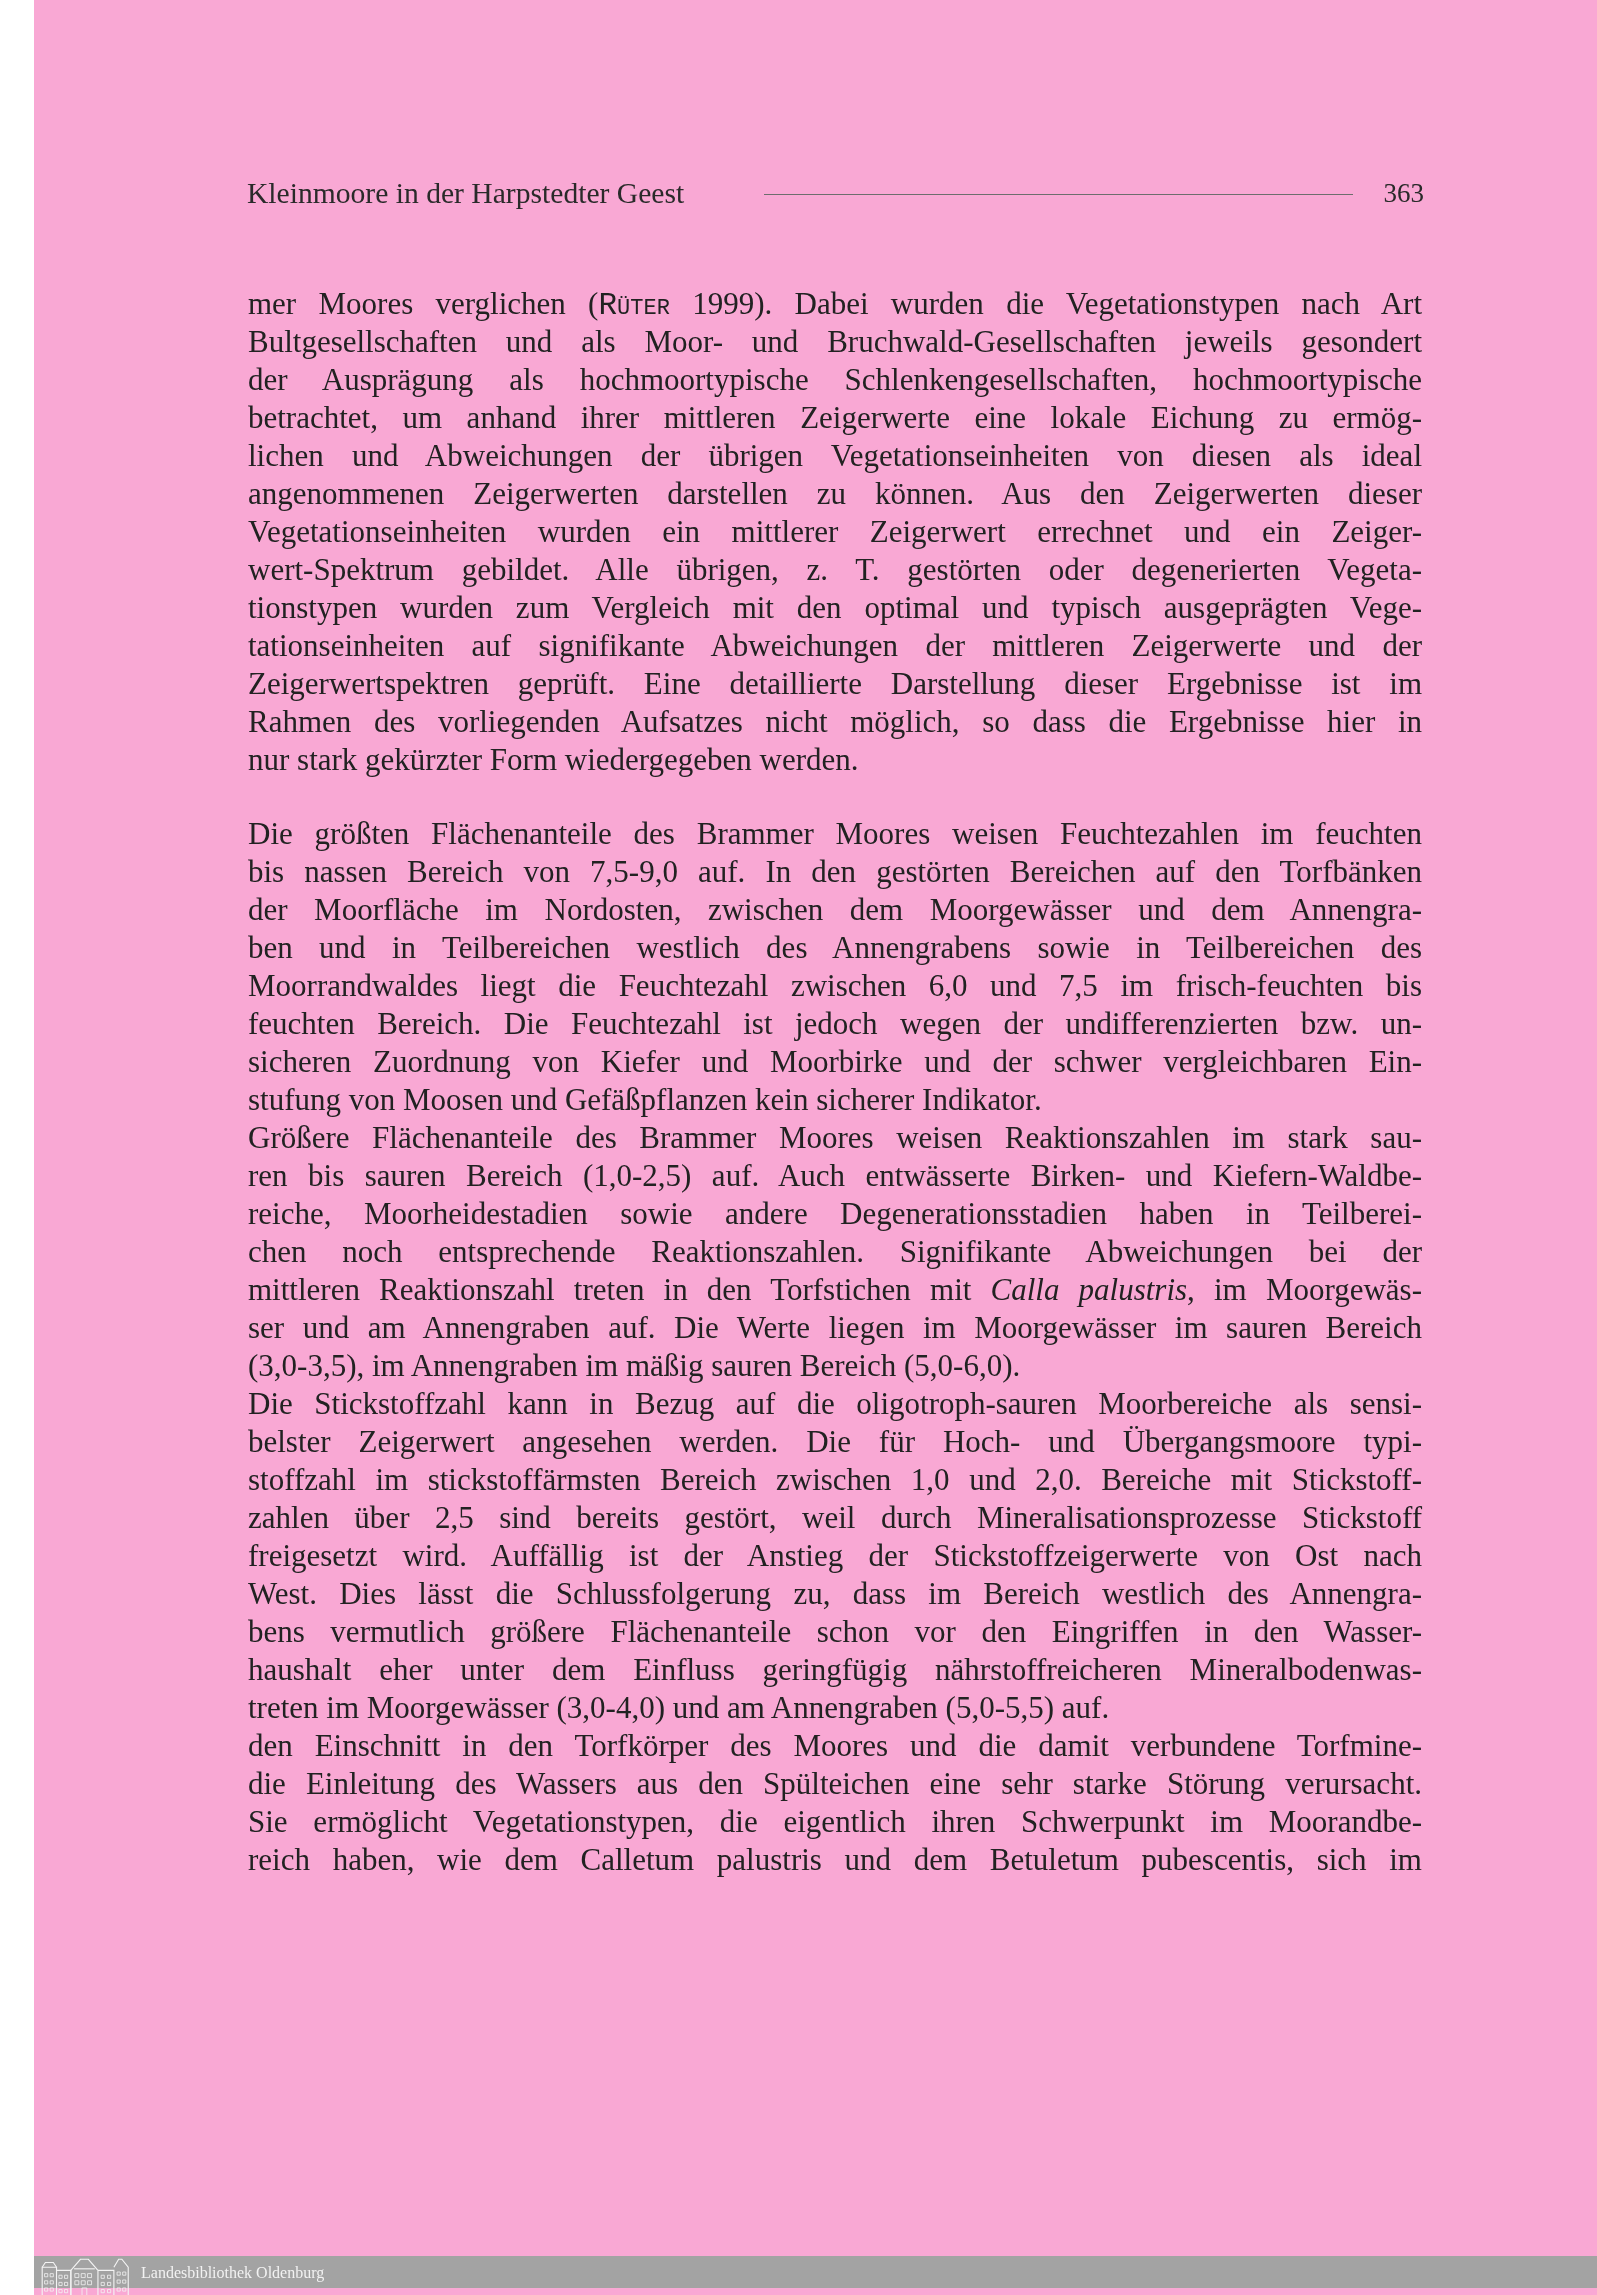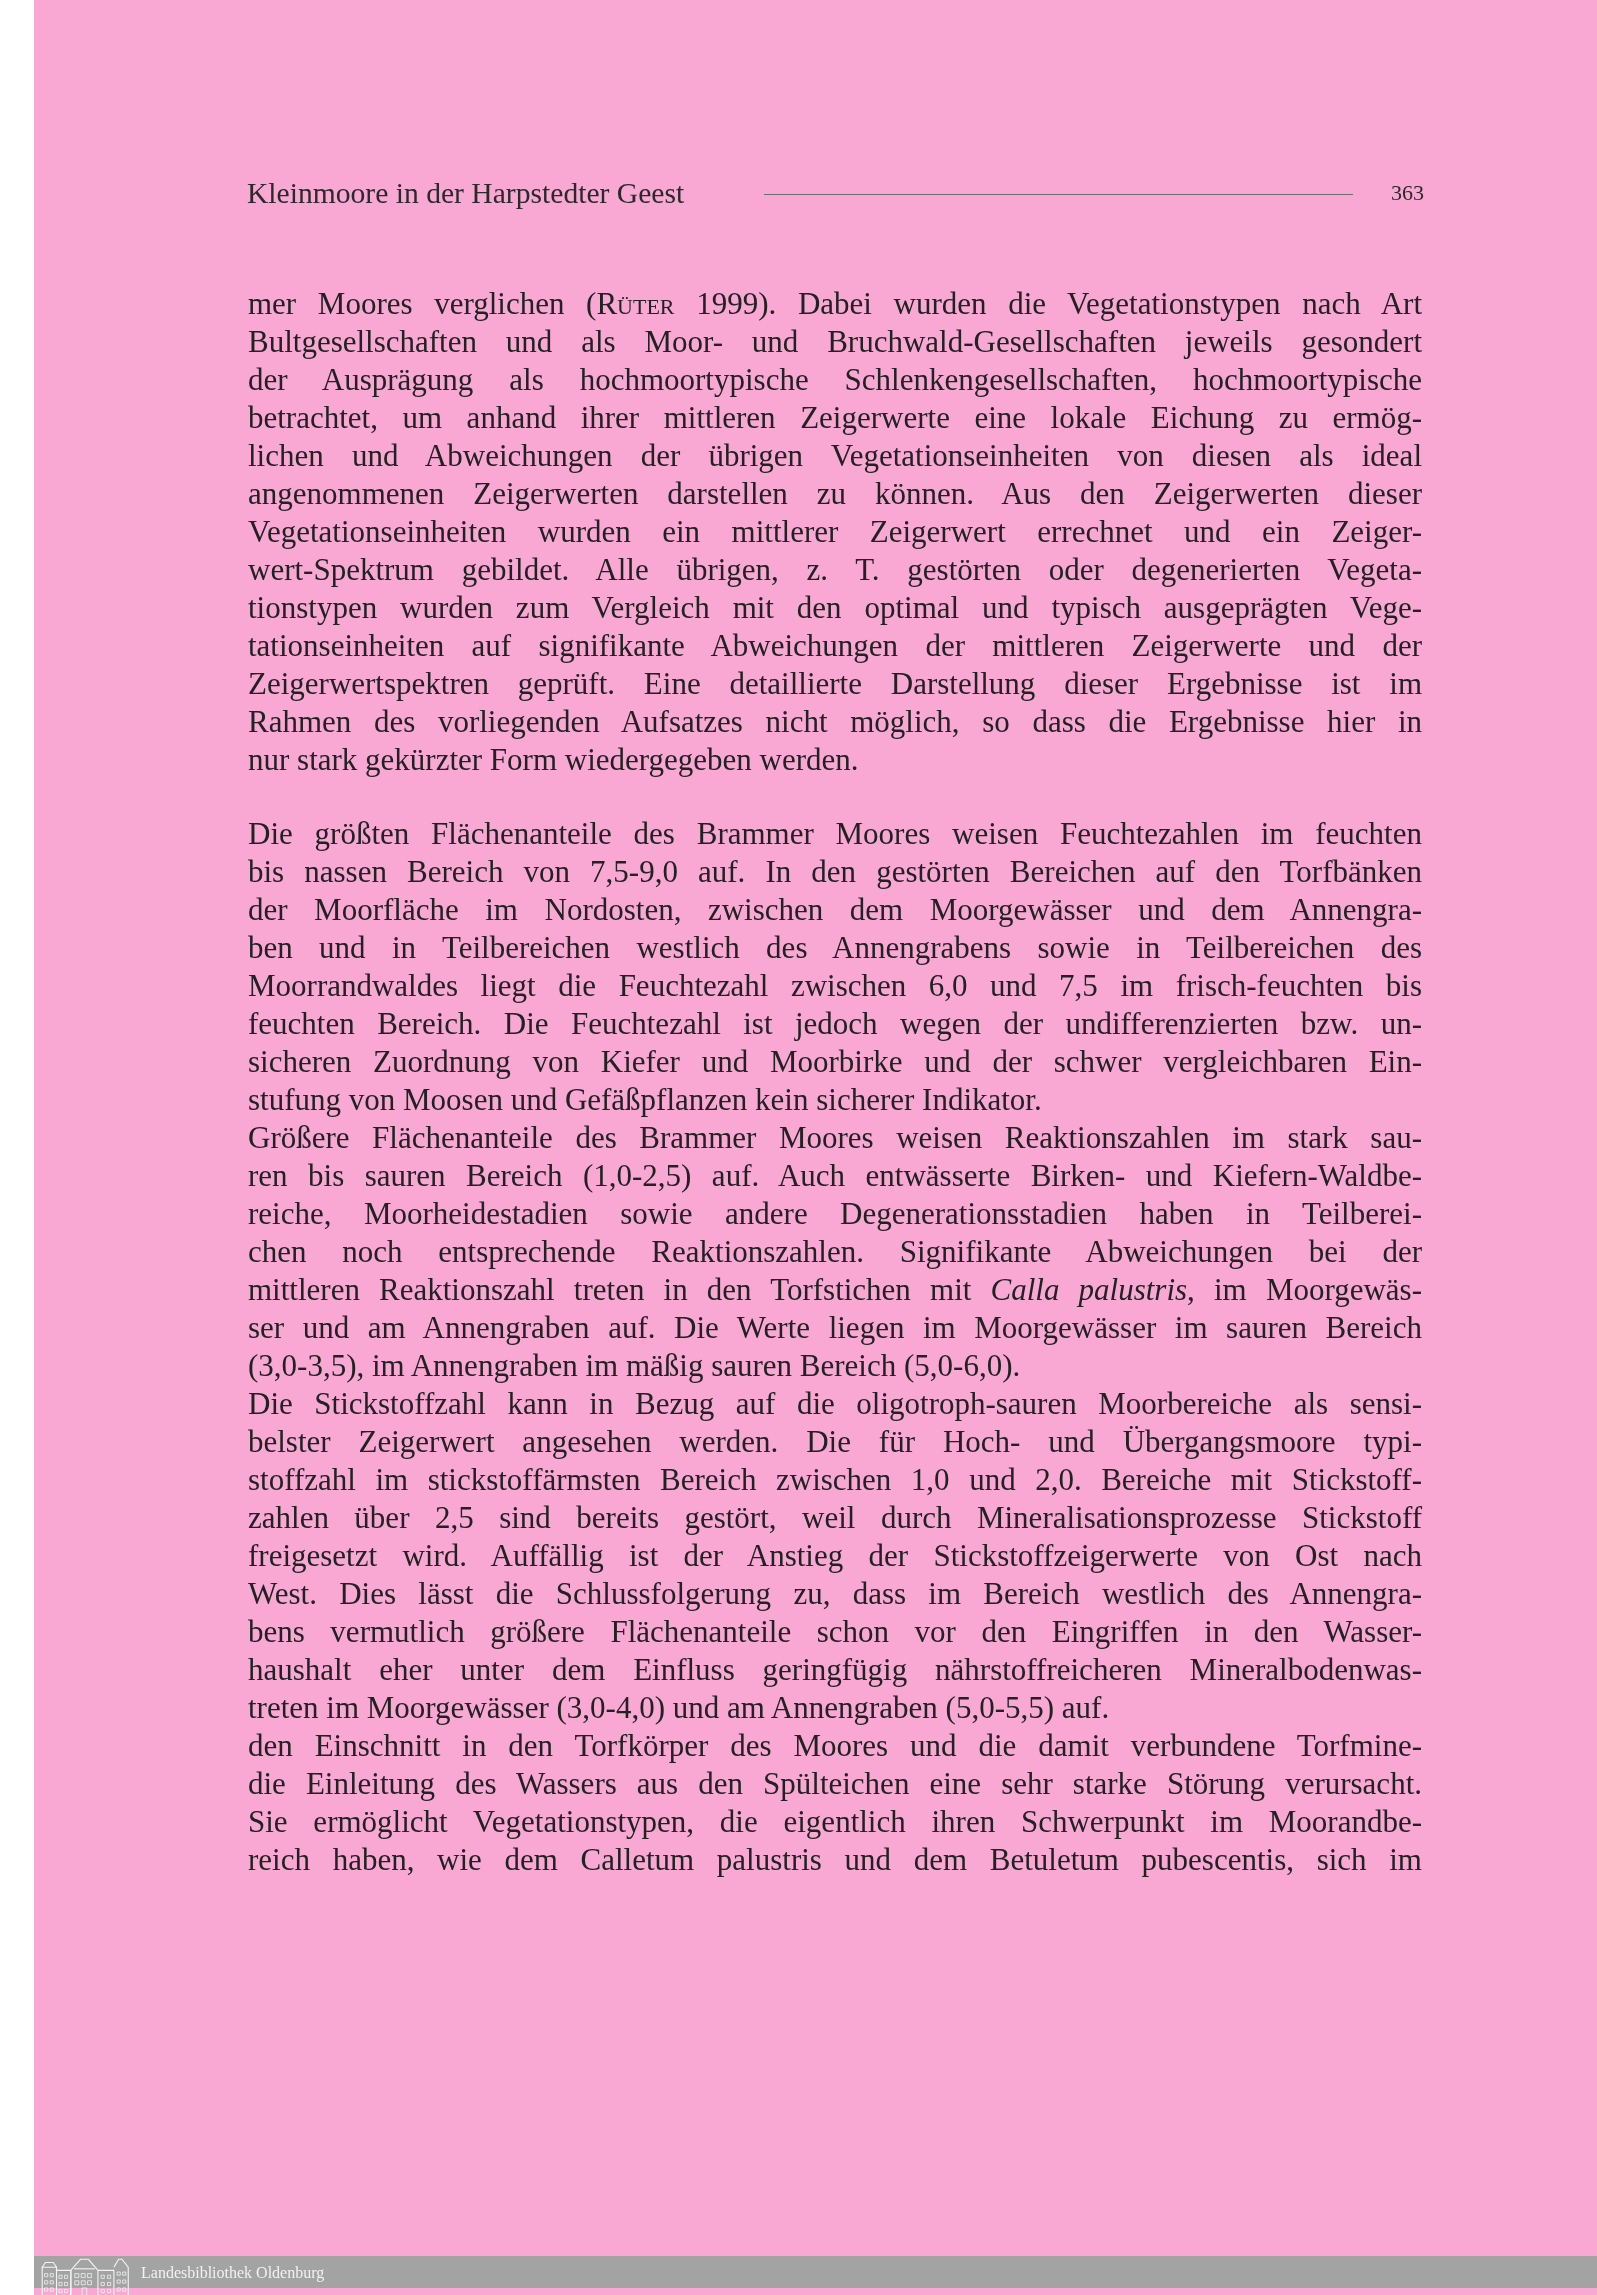--- a/index.html
+++ b/index.html
@@ -1,25 +1,25 @@
 <!DOCTYPE html>
 <html style="font-size:12.8px"><head>
 <meta charset="utf-8">
 <style>
   html, body { margin: 0; padding: 0; background: #ffffff; }
   body { width: 1597px; height: 2295px; position: relative; overflow: hidden; }
   .page { position: absolute; left: 0; top: 0; width: 1597px; height: 2295px; background: #f9a8d4; margin-left: 34px; }
   .running-header { position: absolute; left: 213px; top: 169px; width: 1177px; height: 48px; }
   .rh-title { position: absolute; left: 0; top: 0; font-family: "Liberation Serif", "DejaVu Serif", serif; font-size: 29.6px; color: #2a2a2a; white-space: nowrap; line-height: 48px; }
   .rh-rule { position: absolute; left: 517px; top: 25px; width: 589px; height: 0; border-top: 1.6px solid #6d6d6d; }
-  .rh-page { position: absolute; right: 0; top: 0; font-family: "Liberation Serif", "DejaVu Serif", serif; font-size: 22px; color: #2a2a2a; line-height: 48px; }
+  .rh-page { position: absolute; right: 0; top: 0; font-family: "Liberation Serif", "DejaVu Serif", serif; font-size: 27px; color: #2a2a2a; line-height: 48px; }
   .body-text { position: absolute; left: 214px; width: 1174px; font-family: "Liberation Serif", "DejaVu Serif", serif; font-size: 31px; color: #222222; }
   .line { height: 38px; line-height: 38px; text-align: justify; text-align-last: justify; white-space: nowrap; overflow: visible; display: block; }
   .line.last { text-align-last: left; }
-  .sc { font-variant: small-caps; }
+  .sc { font-variant: small-caps; font-family: Liberation Mono, monospace; }
   em { font-style: italic; }
   .footer { position: absolute; left: 0; top: 2256px; width: 1597px; height: 32px; background: #a3a3a3; }
   .footer-logo { position: absolute; left: 4.8px; top: 0; width: 94px; height: 40px; }
   .footer-text { position: absolute; left: 107px; top: 8px; font-family: "Liberation Serif", "DejaVu Serif", serif; font-size: 16px; color: #f2f2f2; white-space: nowrap; }
 </style>
 </head>
 <body>
 
 <div class="page">
 

